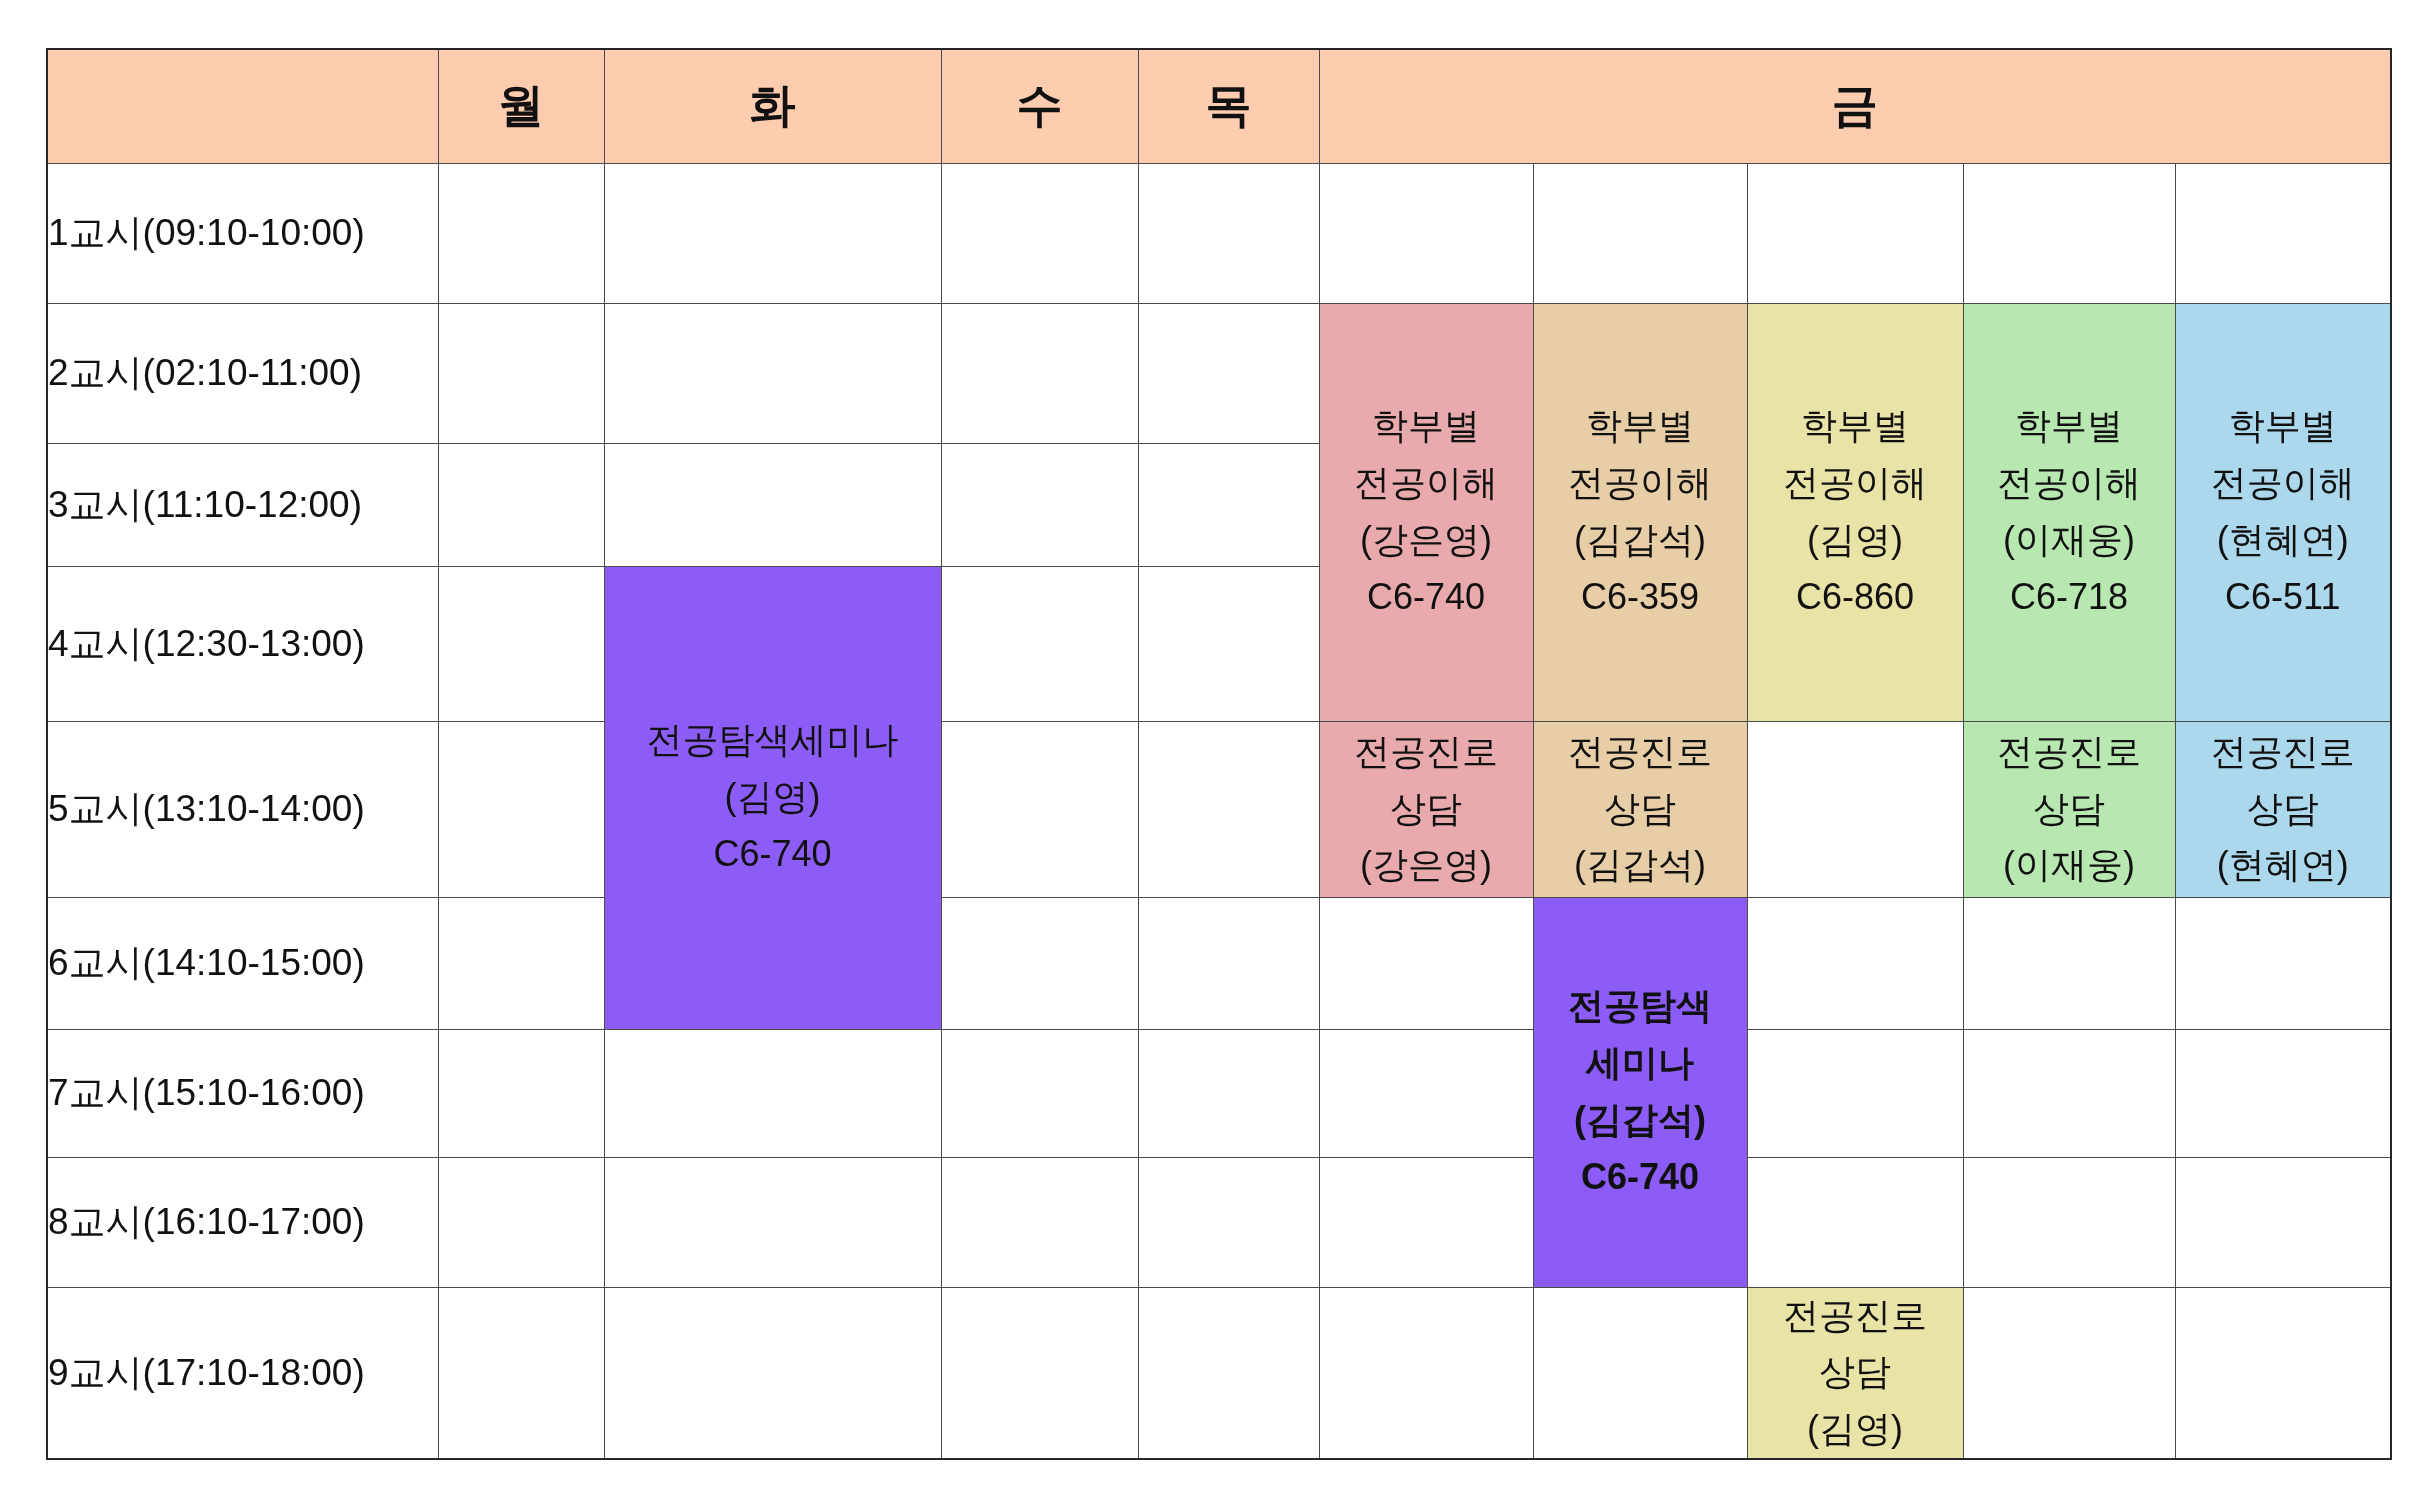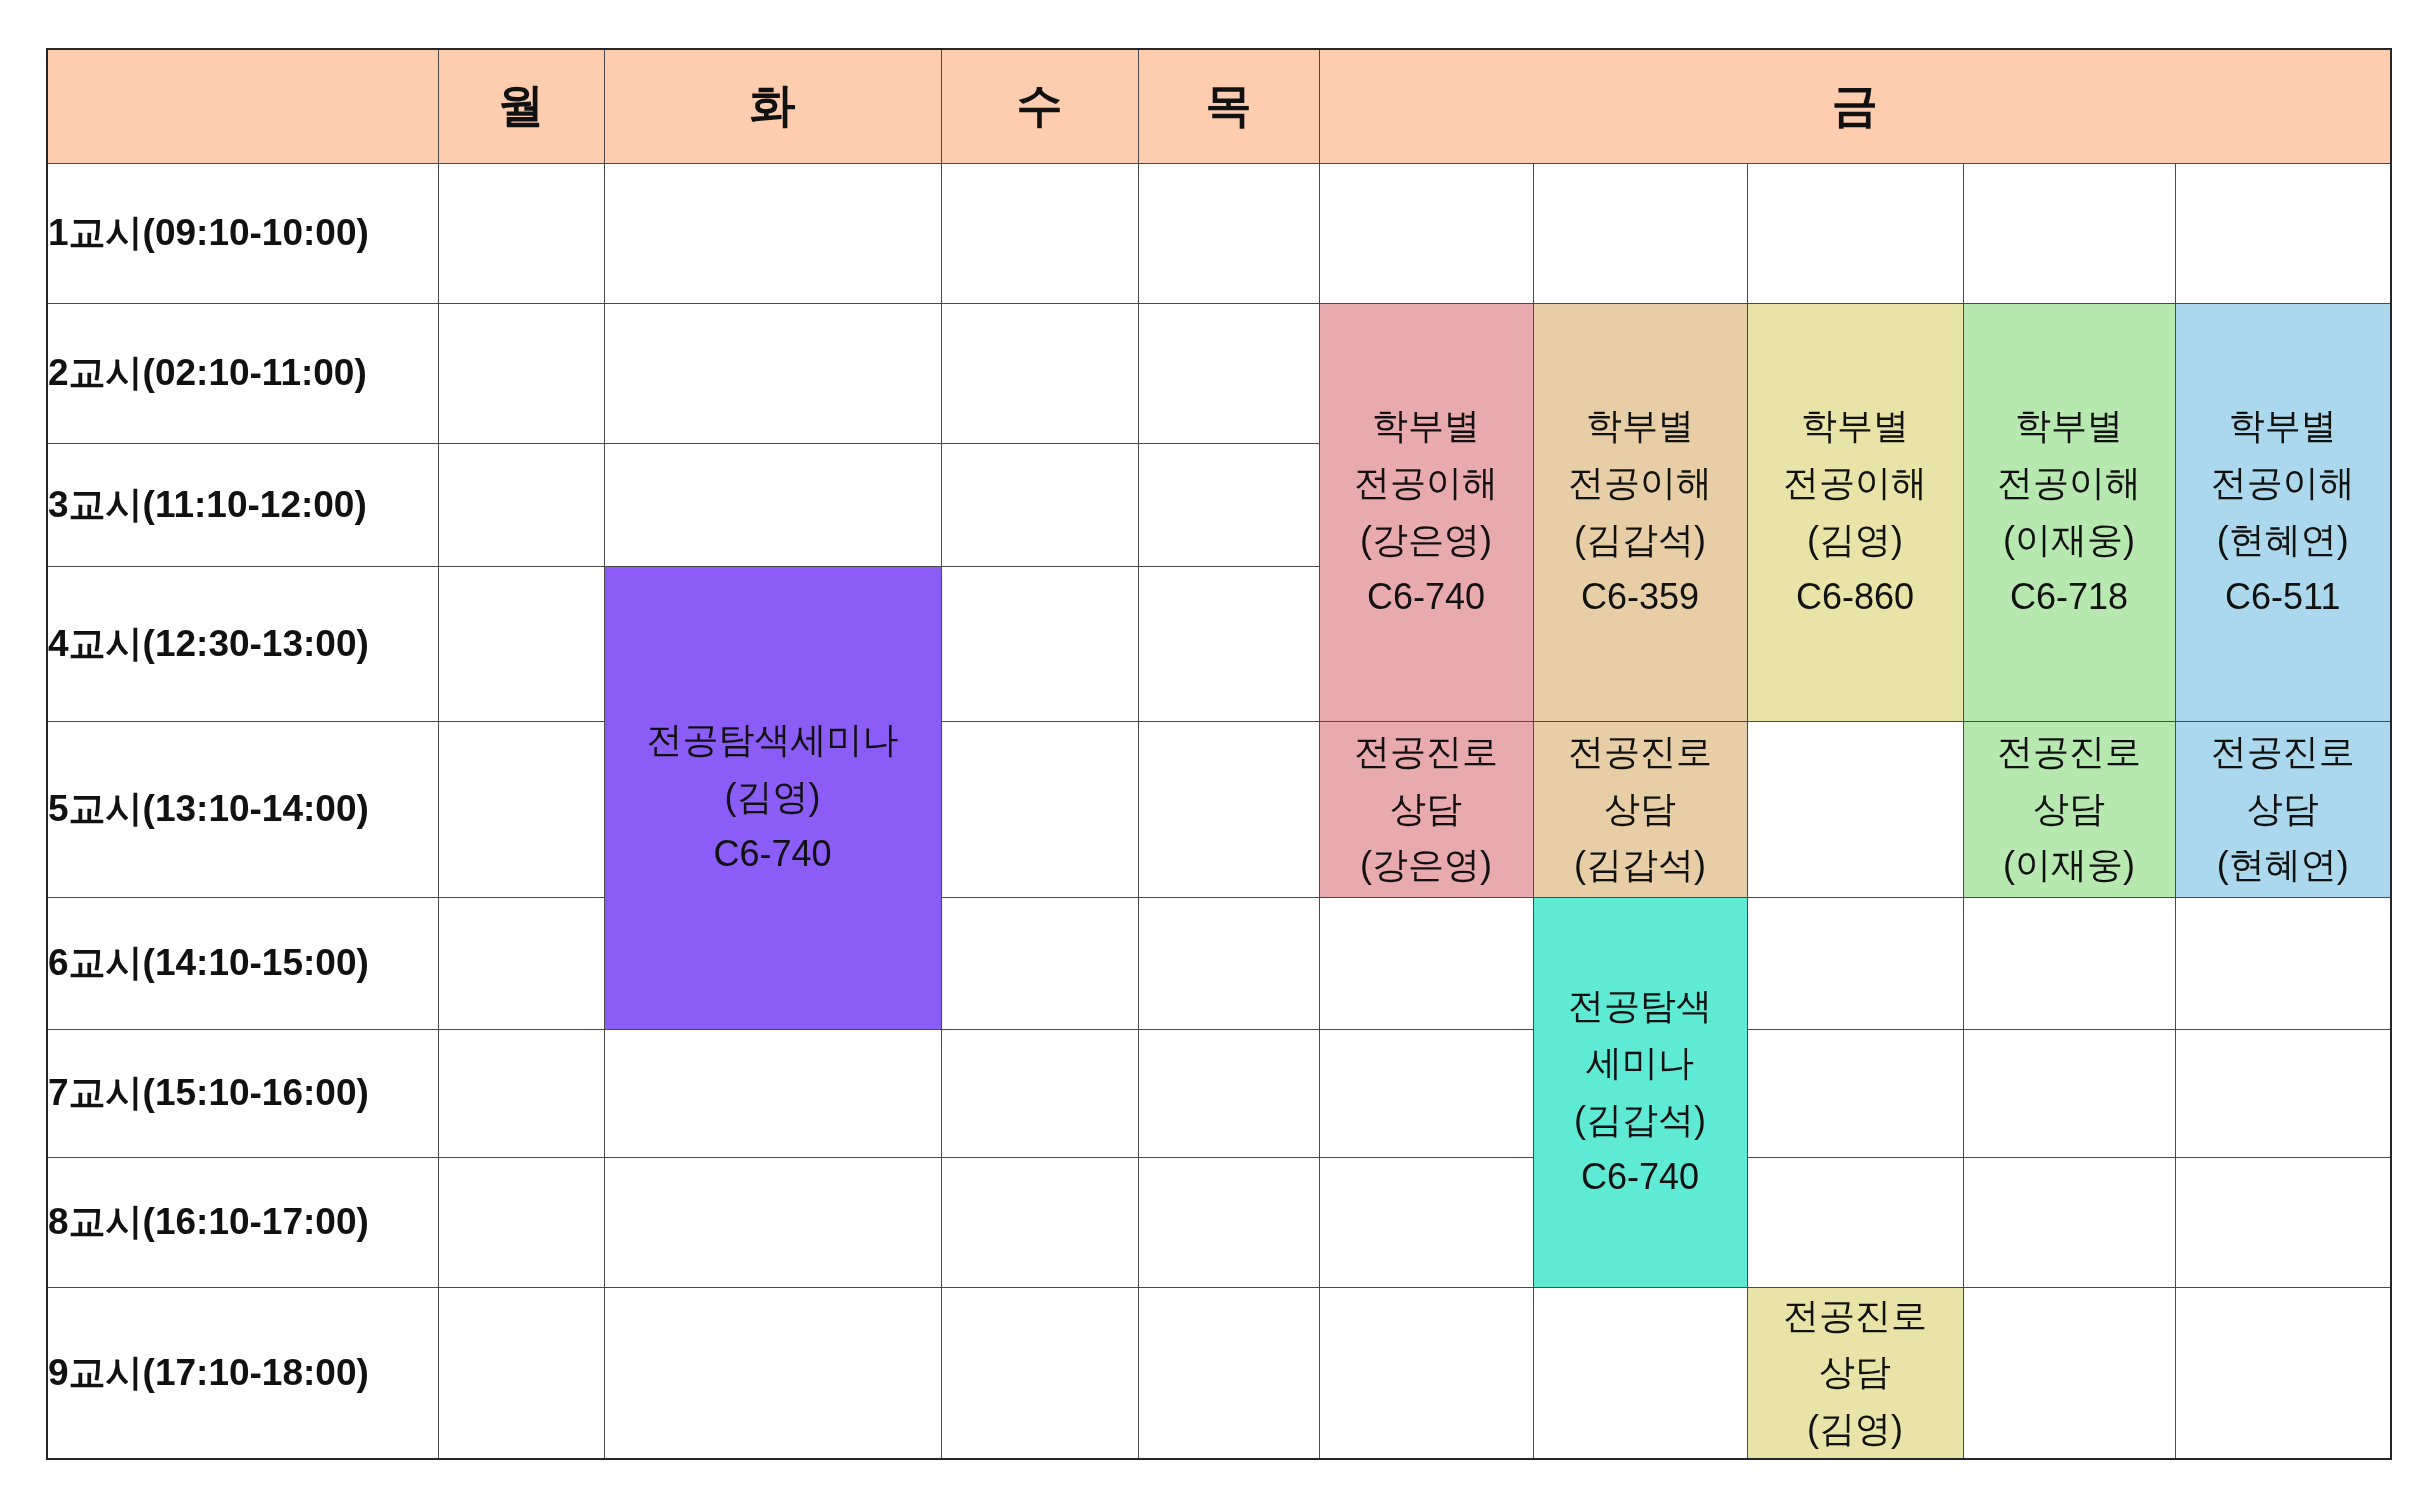--- a/index.html
+++ b/index.html
@@ -27,21 +27,21 @@
     overflow: visible;
   }
   th.day-header {
     font-size: 46px;
     font-weight: 600;
     text-align: center;
     border-bottom: 2.5px solid #2b2b2b;
   }
   td.period-label {
     font-size: 37px;
-    font-weight: 700;
+    font-weight: 400;
     text-align: left;
     padding-left: 22px;
     white-space: nowrap;
     background: #ffffff;
   }
   td.class-block {
     font-size: 36px;
     font-weight: 400;
     text-align: center;
     line-height: 1.58;
@@ -174,21 +174,21 @@
         <div>(현혜연)</div>
       </td>
     </tr>
 
     <tr style="height:132px">
       <td class="period-label">6교시(14:10-15:00)</td>
       <td class="empty-cell"></td>
       <td class="empty-cell"></td>
       <td class="empty-cell"></td>
       <td class="empty-cell"></td>
-      <td class="class-block" rowspan="3" style="background-color: #5eead4;">
+      <td class="class-block" rowspan="3" style="background-color: #8b5cf6; font-weight: bold;">
         <div>전공탐색</div>
         <div>세미나</div>
         <div>(김갑석)</div>
         <div>C6-740</div>
       </td>
       <td class="empty-cell"></td>
       <td class="empty-cell"></td>
       <td class="empty-cell"></td>
     </tr>
 

